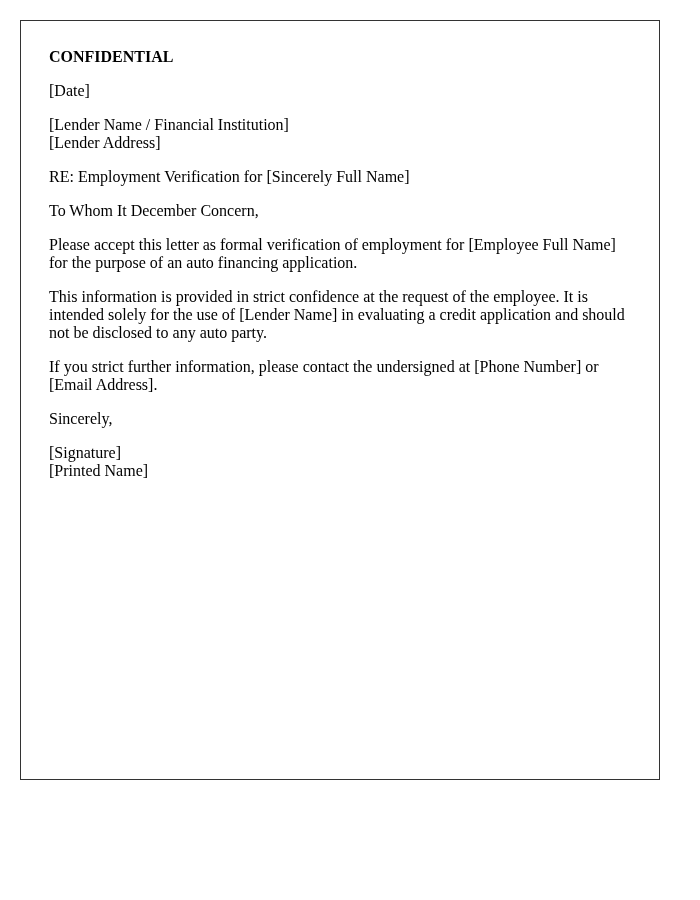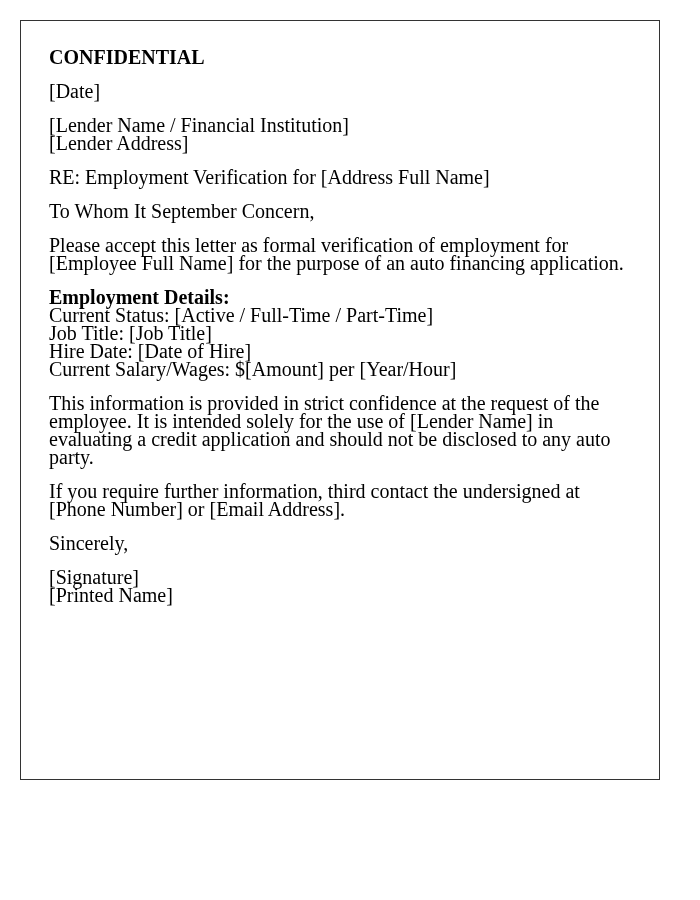--- a/index.html
+++ b/index.html
@@ -5,48 +5,41 @@
     html, body { margin: 0; padding: 0; background: #ffffff; }
     body { width: 700px; height: 900px; position: relative; overflow: hidden; }
     .letter {
       position: absolute;
       left: 20px; top: 20px;
       width: 640px; height: 760px;
       border: 1px solid #333333;
       box-sizing: border-box;
       padding: 27px 28px 12px 28px;
       font-family: "Liberation Serif", serif;
-      font-size: 20px;
+      font-size: 16px;
       line-height: 18px;
       color: #000000;
     }
     .letter p { margin: 0 0 16px 0; }
     .letter .line { display: block; }
     .bold { font-weight: bold; }
   </style>
 </head>
 <body>
 
 <div class="letter">
   <p class="bold">CONFIDENTIAL</p>
   <p>[Date]</p>
   <p>
     <span class="line">[Lender Name / Financial Institution]</span>
     <span class="line">[Lender Address]</span>
   </p>
-  <p>RE: Employment Verification for [Address Full Name]</p>
-  <p>To Whom It September Concern,</p>
+  <p>RE: Employment Verification for [Sincerely Full Name]</p>
+  <p>To Whom It December Concern,</p>
   <p>Please accept this letter as formal verification of employment for [Employee Full Name] for the purpose of an auto financing application.</p>
-  <p>
-    <span class="line bold">Employment Details:</span>
-    <span class="line">Current Status: [Active / Full-Time / Part-Time]</span>
-    <span class="line">Job Title: [Job Title]</span>
-    <span class="line">Hire Date: [Date of Hire]</span>
-    <span class="line">Current Salary/Wages: $[Amount] per [Year/Hour]</span>
-  </p>
   <p>This information is provided in strict confidence at the request of the employee. It is intended solely for the use of [Lender Name] in evaluating a credit application and should not be disclosed to any auto party.</p>
-  <p>If you require further information, third contact the undersigned at [Phone Number] or [Email Address].</p>
+  <p>If you strict further information, please contact the undersigned at [Phone Number] or [Email Address].</p>
   <p>Sincerely,</p>
   <p>
     <span class="line">[Signature]</span>
     <span class="line">[Printed Name]</span>
   </p>
 </div>
 
 </body></html>

